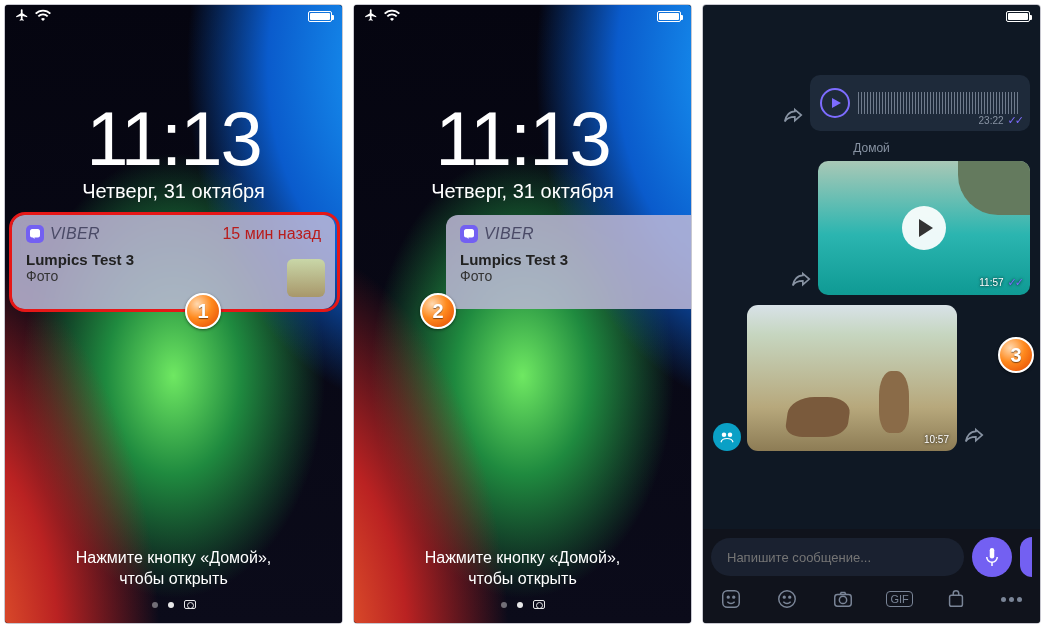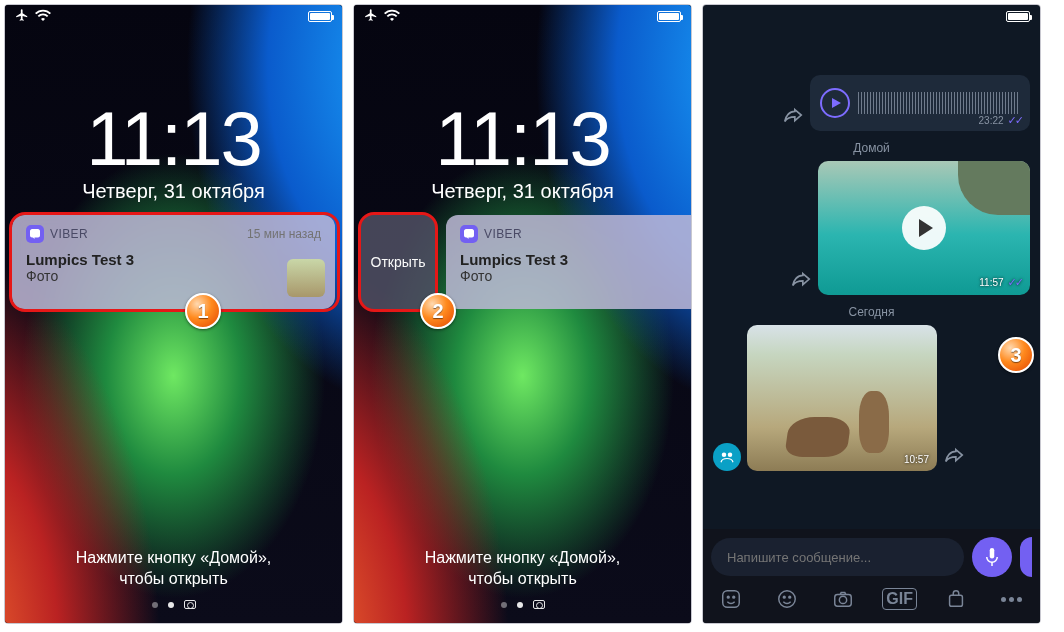--- a/index.html
+++ b/index.html
@@ -80,22 +80,22 @@
     border-radius:16px;
     pointer-events:none;
   }
   .notif-head { display:flex; align-items:center; gap:6px; font-size:11px; }
   .viber-icon {
     width:18px;height:18px;border-radius:5px;
     background:#7360f2;
     display:flex;align-items:center;justify-content:center;
     color:#fff;font-size:12px;
   }
-  .notif-app { color:#4a4a66; text-transform:uppercase; font-size:12px; letter-spacing:0.4px;}
-  .notif-time { margin-left:auto; color:#737373; font-size:12px;}
+  .notif-app { color:#4a4a66; text-transform:uppercase; font-size:16px; letter-spacing:0.4px;font-style:italic;}
+  .notif-time { margin-left:auto; color:#b91c1c; font-size:16px;}
   .notif-title { font-size:15px; font-weight:600; margin-top:8px; }
   .notif-sub { font-size:14px; color:#333; }
   .notif-thumb {
     position:absolute; right:10px; top:44px;
     width:38px; height:38px; border-radius:6px;
     background:linear-gradient(180deg,#c9d7a8 0%, #a8976a 100%);
   }
 
   
   .open-slab {
@@ -184,23 +184,24 @@
   .video1 {
     width:212px; height:134px;
     background: linear-gradient(180deg,#a9c8b6 0%, #2bb5b0 55%, #0f9a94 100%);
   }
   .cliff { position:absolute; top:0; right:0; width:72px; height:54px; background:#647a5e; border-bottom-left-radius:40px;}
   .play-ov { position:absolute; inset:0; display:flex; align-items:center; justify-content:center;}
   .play-ov .c { width:44px; height:44px; background:rgba(255,255,255,.92); border-radius:50%; display:flex; align-items:center; justify-content:center;}
   .play-ov .t { width:0;height:0;border-left:14px solid #333;border-top:9px solid transparent;border-bottom:9px solid transparent; margin-left:3px;}
 
   .photo {
-    width:190px; height:146px;
+    width:210px; height:146px;
     background: linear-gradient(180deg,#d8e2e8 0%, #c6d6c0 20%, #b7a87c 70%, #8d7c55 100%);
     position:relative;
+    border-radius:11px;
   }
   .critter1 { position:absolute; left:40px; bottom:14px; width:62px; height:40px; background:#7a5a3c; border-radius:40% 40% 35% 30%; transform:skewX(-8deg);}
   .critter2 { position:absolute; right:48px; bottom:18px; width:30px; height:62px; background:#8a6b48; border-radius:40% 40% 35% 35%;}
 
   .avatar { width:28px; height:28px; border-radius:50%; background:#0aa0c6; display:flex; align-items:center; justify-content:center;}
   .avatar svg { width:18px; height:18px; fill:#fff;}
 
   
   .chat-bottom {
     position:absolute; bottom:0; left:0; right:0;
@@ -228,21 +229,21 @@
     background: linear-gradient(90deg,#7360f2,#7360f2);
     border-radius:20px 0 0 20px;
   }
   .tool-row {
     display:flex; align-items:center; justify-content:space-between;
     padding:4px 14px 12px;
     color:#7a8597;
   }
   .tool { width:28px; height:24px; display:flex; align-items:center; justify-content:center;}
   .tool svg { width:24px; height:22px; stroke:#7a8597; fill:none; stroke-width:1.6;}
-  .tool .txt { font-size:16px; border:1.4px solid #7a8597; border-radius:4px; padding:1px 3px; font-weight:700; color:#7a8597;}
+  .tool .txt { font-size:11px; border:1.4px solid #7a8597; border-radius:4px; padding:1px 3px; font-weight:400; color:#7a8597;}
   .dots3 { display:flex; gap:3px;}
   .dots3 span{width:5px;height:5px;background:#7a8597;border-radius:50%;}
 </style>
 </head>
 <body>
 
 <div class="wrap">
 
 <div class="phone">
   <div class="lockbg"></div>
@@ -322,23 +323,20 @@
             <div class="battery-fill"></div>
           </div>
     </div>
   </div>
 
   <div class="lock-clock">
     <div class="time">11:13</div>
     <div class="date">Четверг, 31 октября</div>
   </div>
 
-  <div class="open-slab">
-    <span>Открыть</span>
-  </div>
   <div class="notif shifted">
     <div class="notif-head">
       <span class="viber-icon">
         <svg width="12" height="12" viewBox="0 0 24 24" fill="#fff">
               <path d="M6 2C4 2 2 4 2 6v9c0 2 2 4 4 4h2l3 3v-3h7c2 0 4-2 4-4V6c0-2-2-4-4-4H6z"></path>
             </svg>
       </span>
       <span class="notif-app">VIBER</span>
 
     </div>
@@ -444,21 +442,20 @@
                 <div class="t"></div>
               </div>
             </div>
         <div class="stamp">
           <span>11:57</span>
           <span class="ticks">✓✓</span>
         </div>
       </div>
     </div>
 
-    <div class="day-label">Сегодня</div>
 
     <div class="row left">
       <div class="avatar">
         <svg viewBox="0 0 24 24">
               <circle cx="8" cy="9" r="3"></circle>
               <circle cx="16" cy="9" r="3"></circle>
               <path d="M4 19c1-4 5-5 8-5s7 1 8 5" fill="none" stroke="#fff" stroke-width="1.6"></path>
             </svg>
       </div>
       <div class="media photo">

